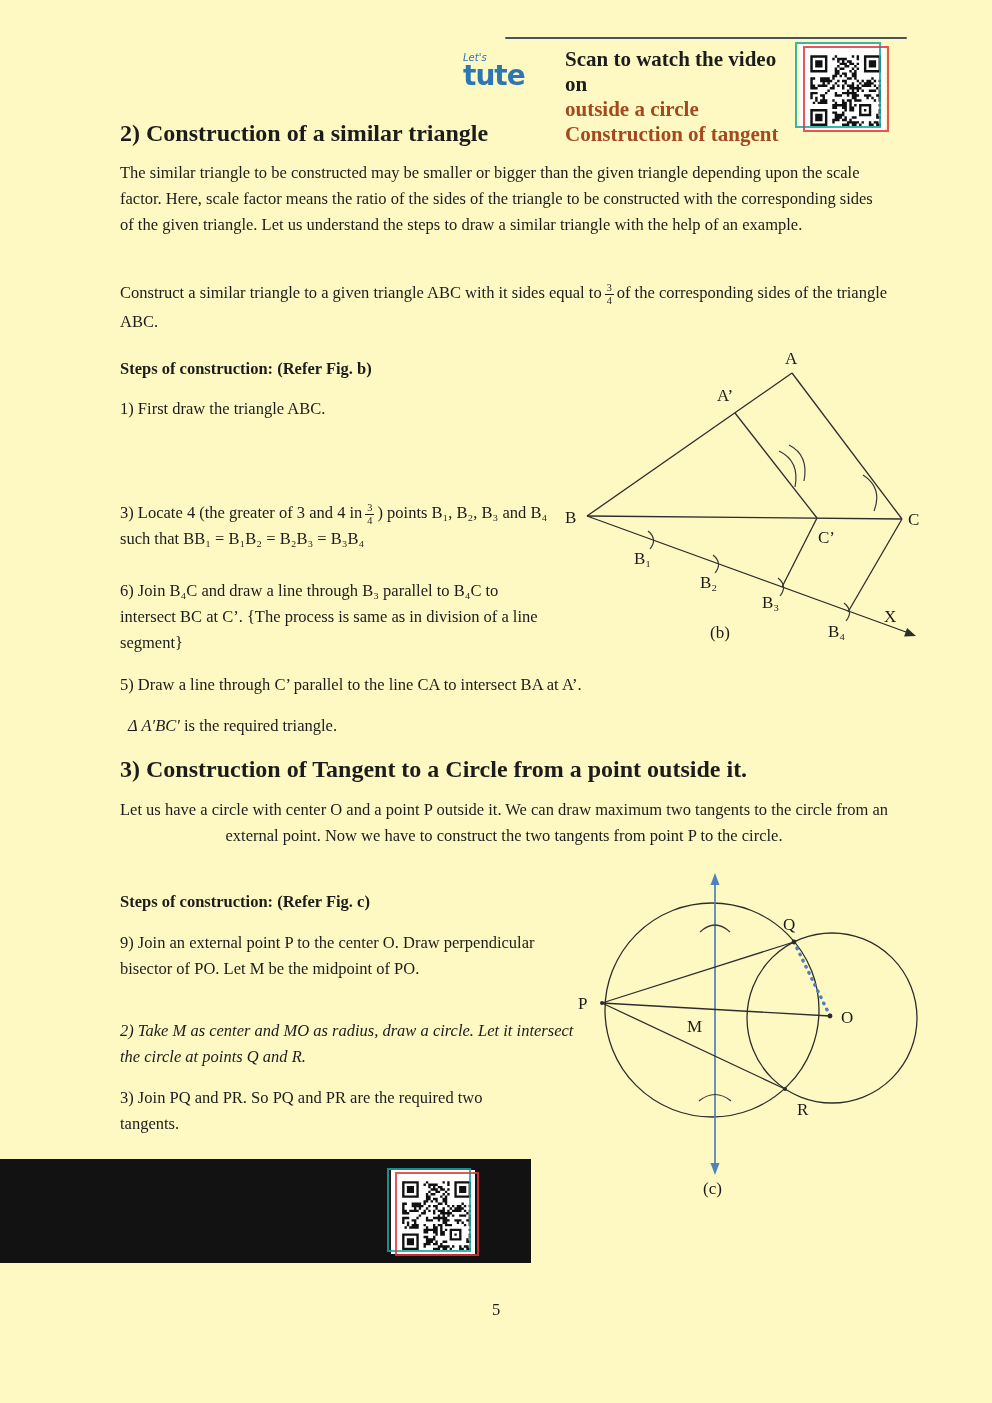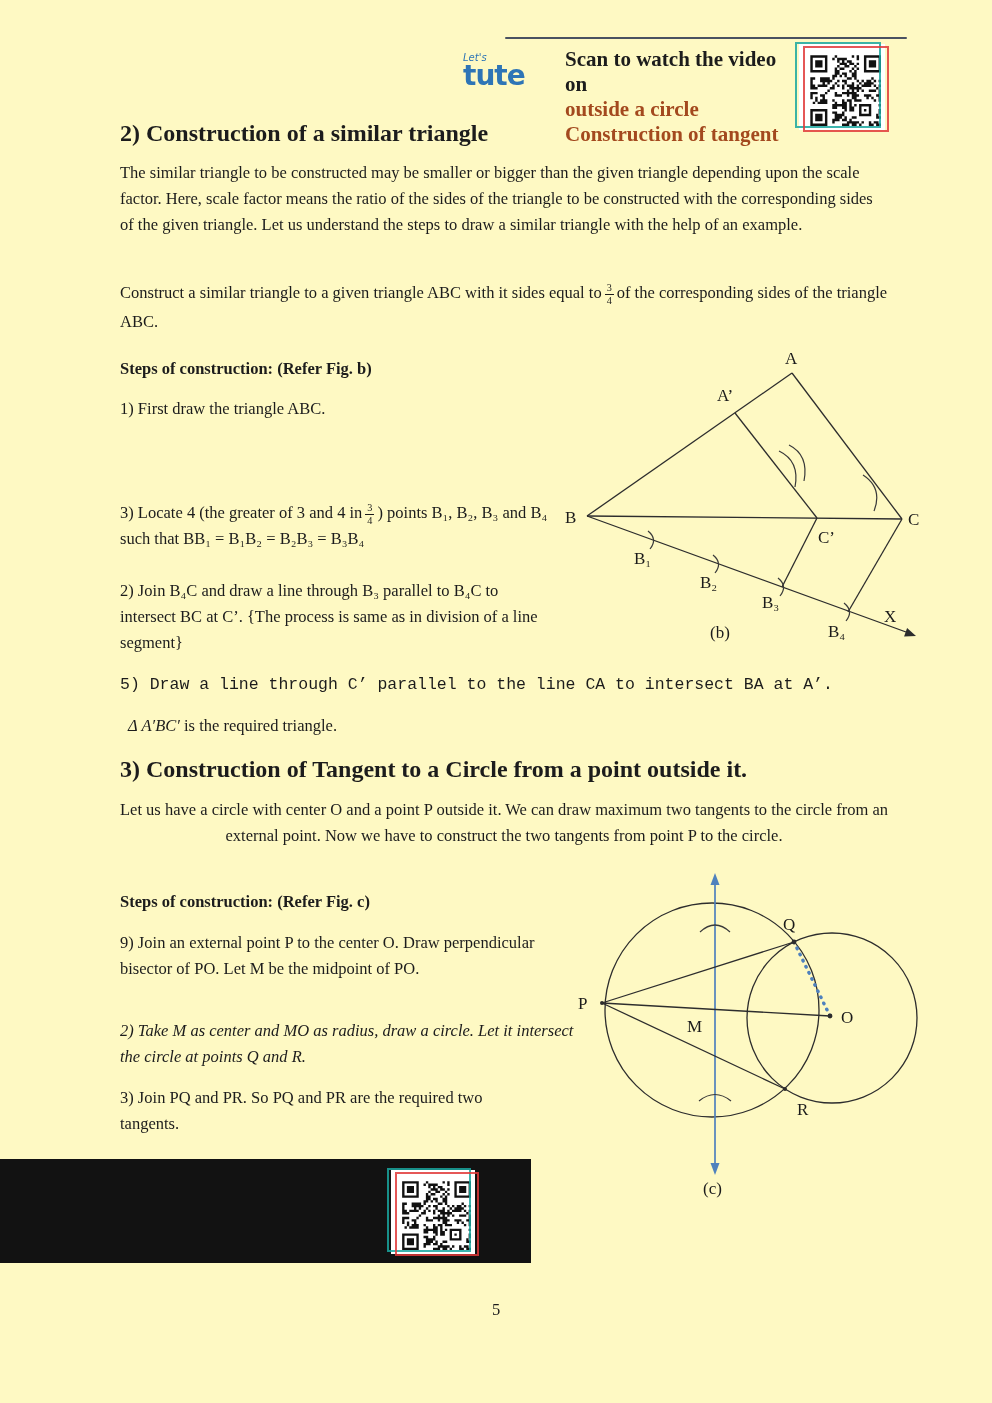--- a/index.html
+++ b/index.html
@@ -87,23 +87,23 @@
 
   <p class="abs body-text" style="left:120px;top:278px;width:772px;line-height:29px;"><span>Construct a similar triangle to a given triangle ABC with it sides equal to</span><span class="frac"><span class="fnum">3</span><span class="fden">4</span></span><span>of the corresponding sides of the triangle ABC.</span></p>
 
   <p class="abs body-text bold" style="left:120px;top:356px;">Steps of construction: (Refer Fig. b)</p>
 
   <p class="abs body-text" style="left:120px;top:396px;width:500px;">1) First draw the triangle ABC.</p>
 
 
   <p class="abs body-text" style="left:120px;top:500px;width:452px;"><span>3) Locate 4 (the greater of 3 and 4 in</span><span class="frac"><span class="fnum">3</span><span class="fden">4</span></span><span>) points B₁, B₂, B₃ and B₄ such that BB₁ = B₁B₂ = B₂B₃ = B₃B₄</span></p>
 
-  <p class="abs body-text" style="left:120px;top:578px;width:438px;">2) Join B₄C and draw a line through B₃ parallel to B₄C to intersect BC at C’. {The process is same as in division of a line segment}</p>
+  <p class="abs body-text" style="left:120px;top:578px;width:438px;">6) Join B₄C and draw a line through B₃ parallel to B₄C to intersect BC at C’. {The process is same as in division of a line segment}</p>
 
-  <p class="abs body-text" style="left:120px;top:672px;width:772px;font-family:Liberation Mono, monospace;">5) Draw a line through C’ parallel to the line CA to intersect BA at A’.</p>
+  <p class="abs body-text" style="left:120px;top:672px;width:772px;">5) Draw a line through C’ parallel to the line CA to intersect BA at A’.</p>
 
   <p class="abs body-text" style="left:128px;top:713px;width:700px;"><span class="math-i">Δ A′BC′</span><span> is the required triangle.</span></p>
 
   <svg class="abs fig" style="left:552px;top:340px;" width="402" height="315" viewBox="0 0 402 315">
 
     <line class="stroke-dark" x1="35" y1="176" x2="240" y2="33"></line>
     <line class="stroke-dark" x1="35" y1="176" x2="350" y2="179"></line>
     <line class="stroke-dark" x1="240" y1="33" x2="350" y2="179"></line>
 
     <line class="stroke-dark" x1="183" y1="73" x2="265" y2="178"></line>

